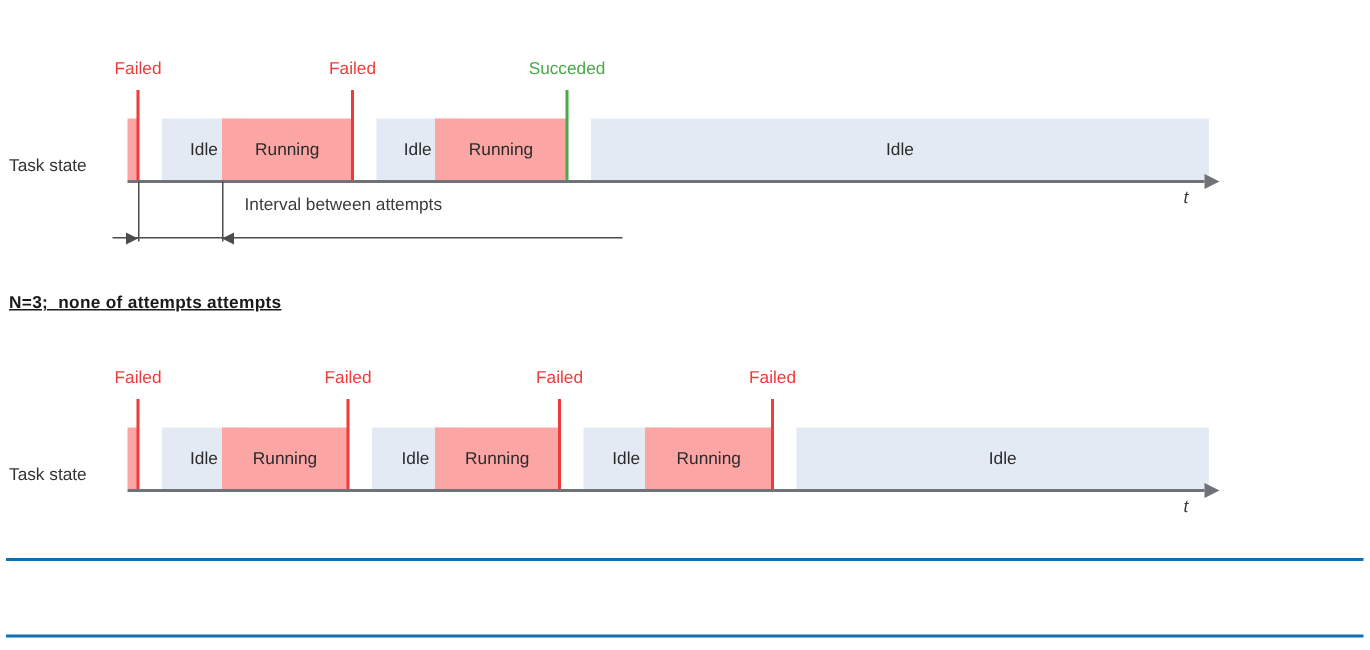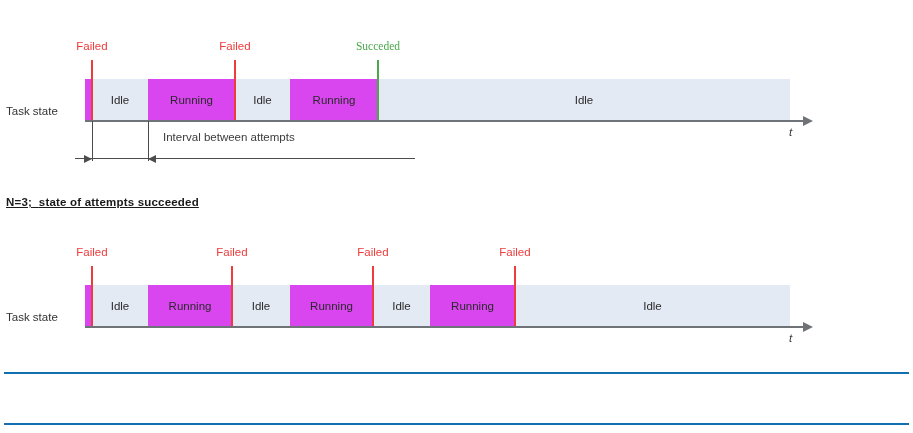--- a/index.html
+++ b/index.html
@@ -63,23 +63,24 @@
     display: flex;
     align-items: center;
     justify-content: center;
     font-size: 11.5px;
     color: #2a2a2a;
     white-space: nowrap;
     overflow: hidden;
   }
   .seg.idle {
     background: #e4eaf4;
+    margin-left: 16px;
   }
   .seg.running {
-    background: #d946ef;
+    background: #fca5a5;
   }
 
   
   .marker {
     position: absolute;
     width: 2px;
   }
   .marker.failed {
     background: #ee3b3b;
   }
@@ -89,21 +90,21 @@
 
   
   .marker-label {
     position: absolute;
     font-size: 11.5px;
     white-space: nowrap;
     transform: translateX(-50%);
     text-align: center;
   }
   .marker-label.failed { color: #ee3b3b; }
-  .marker-label.succeded { color: #4aa84a; font-family: Liberation Serif, serif; }
+  .marker-label.succeded { color: #4aa84a; }
 
   
   .axis-line {
     position: absolute;
     height: 2px;
     background: #6f7378;
   }
   .axis-head {
     position: absolute;
     width: 0;
@@ -187,21 +188,21 @@
   <div class="axis-t" style="left:789px; top:126px;">t</div>
 
   <div class="tick" style="left:92px;  top:121px; height:40px;"></div>
   <div class="tick" style="left:148px; top:121px; height:40px;"></div>
   <div class="interval-line" style="left:75px; top:158px; width:340px;"></div>
   <div class="interval-head right" style="left:84px;  top:155px;"></div>
   <div class="interval-head left" style="left:148px; top:155px;"></div>
   <div class="interval-label" style="left:163px; top:131px;">Interval between attempts</div>
 
   <div class="section-title" style="left:6px; top:196px;">
-    <span>N=3;</span>&nbsp;&nbsp;<span>state of attempts succeeded</span>
+    <span>N=3;</span>&nbsp;&nbsp;<span>none of attempts attempts</span>
   </div>
 
   <div class="marker-label failed" style="left:92px;  top:246px;">Failed</div>
   <div class="marker-label failed" style="left:232px; top:246px;">Failed</div>
   <div class="marker-label failed" style="left:373px; top:246px;">Failed</div>
   <div class="marker-label failed" style="left:515px; top:246px;">Failed</div>
 
   <div class="row-label" style="left:6px; top:311px;">Task state</div>
 
   <div class="bar" style="left:85px; top:285px; width:705px;">

